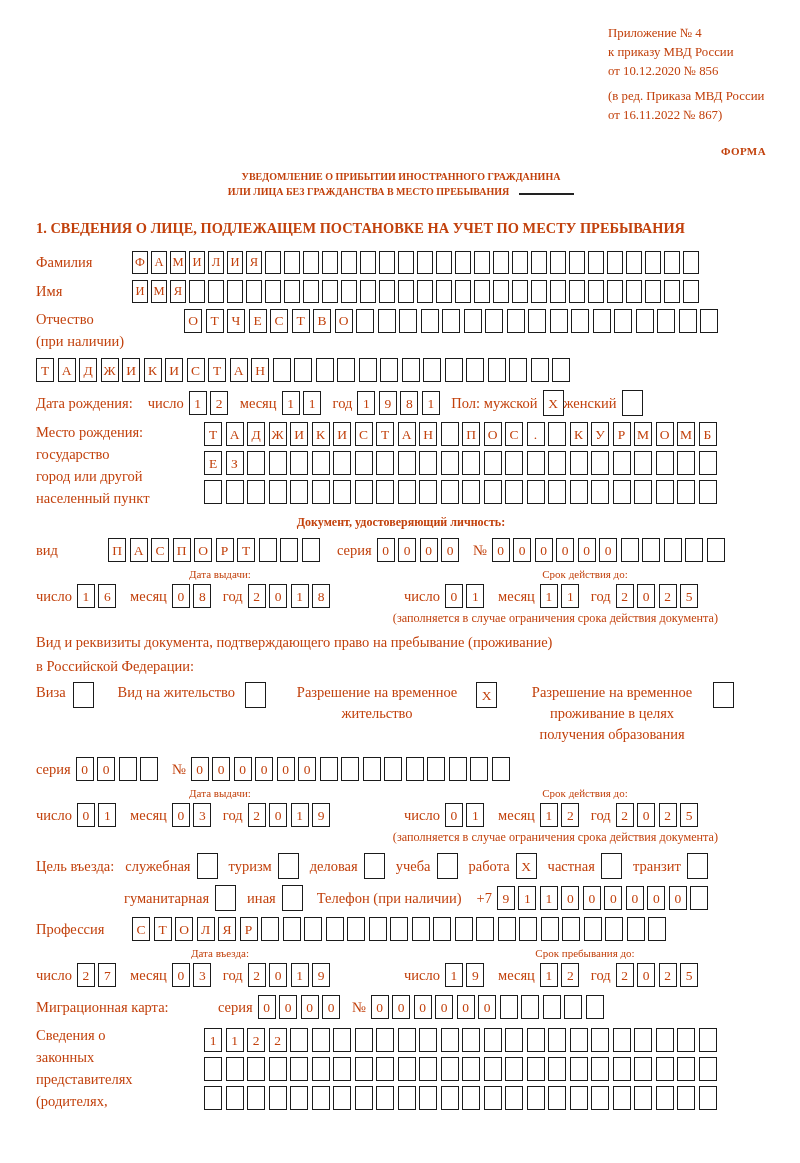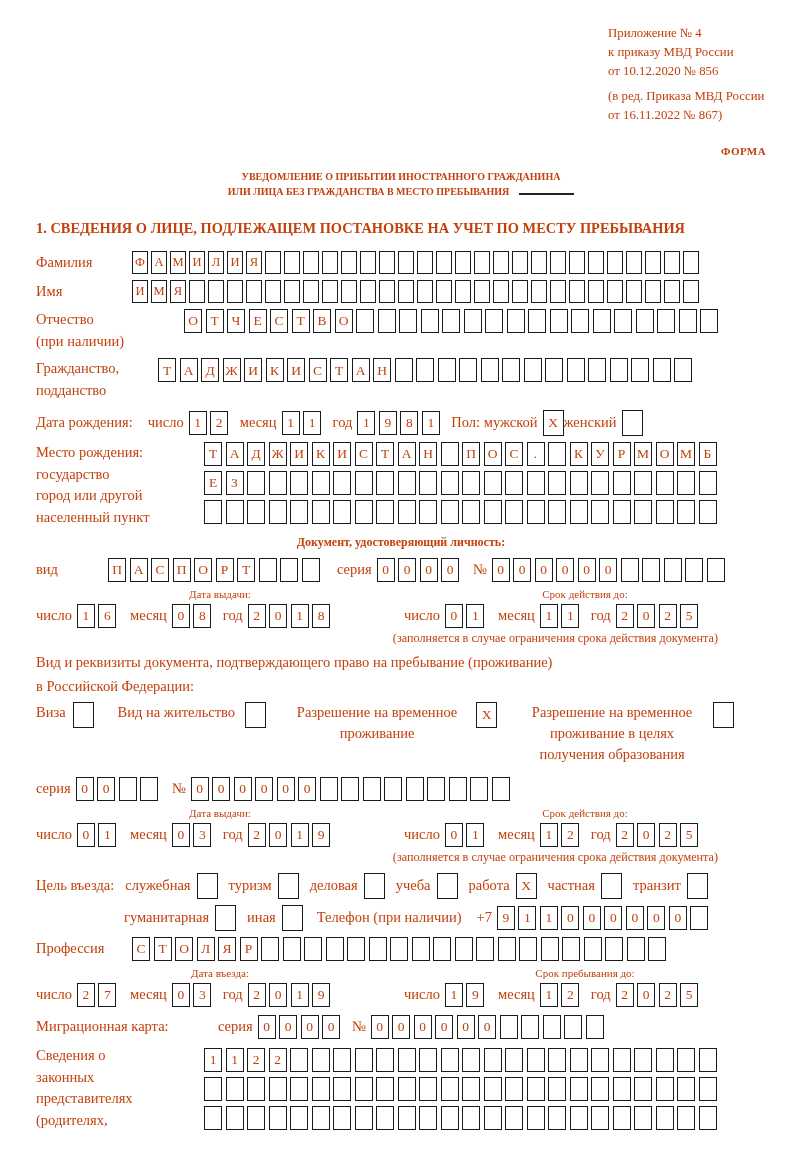--- a/index.html
+++ b/index.html
@@ -170,24 +170,20 @@
         <span class="cbox"></span>
         <span class="cbox"></span>
         <span class="cbox"></span>
         <span class="cbox"></span>
         <span class="cbox"></span>
         <span class="cbox"></span>
       </span>
   </div>
 
   <div class="row start">
-    <span class="lblcol w122">
-      <div>Гражданство,</div>
-      <div>подданство</div>
-    </span>
     <span class="brow">
         <span class="cbox">Т</span>
         <span class="cbox">А</span>
         <span class="cbox">Д</span>
         <span class="cbox">Ж</span>
         <span class="cbox">И</span>
         <span class="cbox">К</span>
         <span class="cbox">И</span>
         <span class="cbox">С</span>
         <span class="cbox">Т</span>
@@ -412,21 +408,21 @@
   <div class="footnote">(заполняется в случае ограничения срока действия документа)</div>
 
   <div class="txtline">Вид и реквизиты документа, подтверждающего право на пребывание (проживание)</div>
   <div class="txtline">в Российской Федерации:</div>
 
   <div class="res-opts">
       <span class="opt-label">Виза</span>
       <span class="cbox chk"></span>
       <span class="opt-label">Вид на жительство</span>
       <span class="cbox chk"></span>
-      <span class="opt-label">Разрешение на временное проживание</span>
+      <span class="opt-label">Разрешение на временное жительство</span>
       <span class="cbox chk">X</span>
       <span class="opt-label">Разрешение на временное проживание в целях получения образования</span>
       <span class="cbox chk"></span>
     </div>
 
   <div class="row">
     <span class="dlbl">серия</span>
     <span class="brow">
         <span class="cbox">0</span>
         <span class="cbox">0</span>

